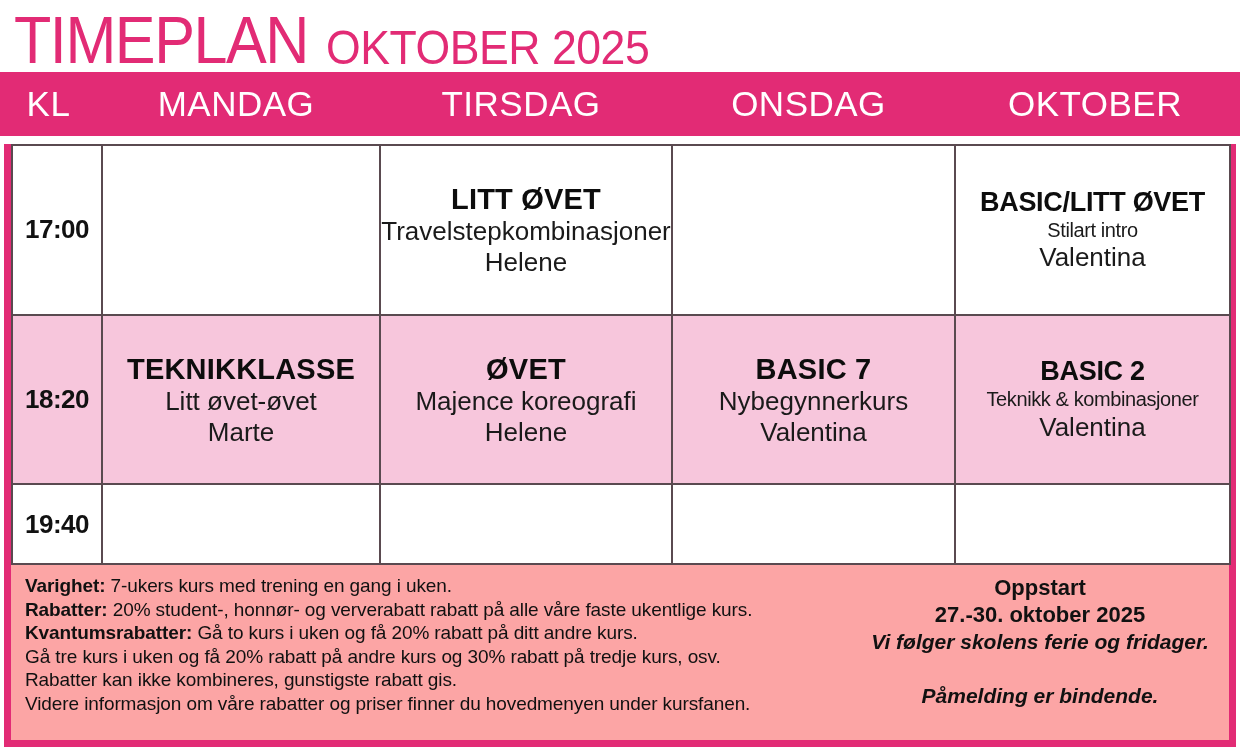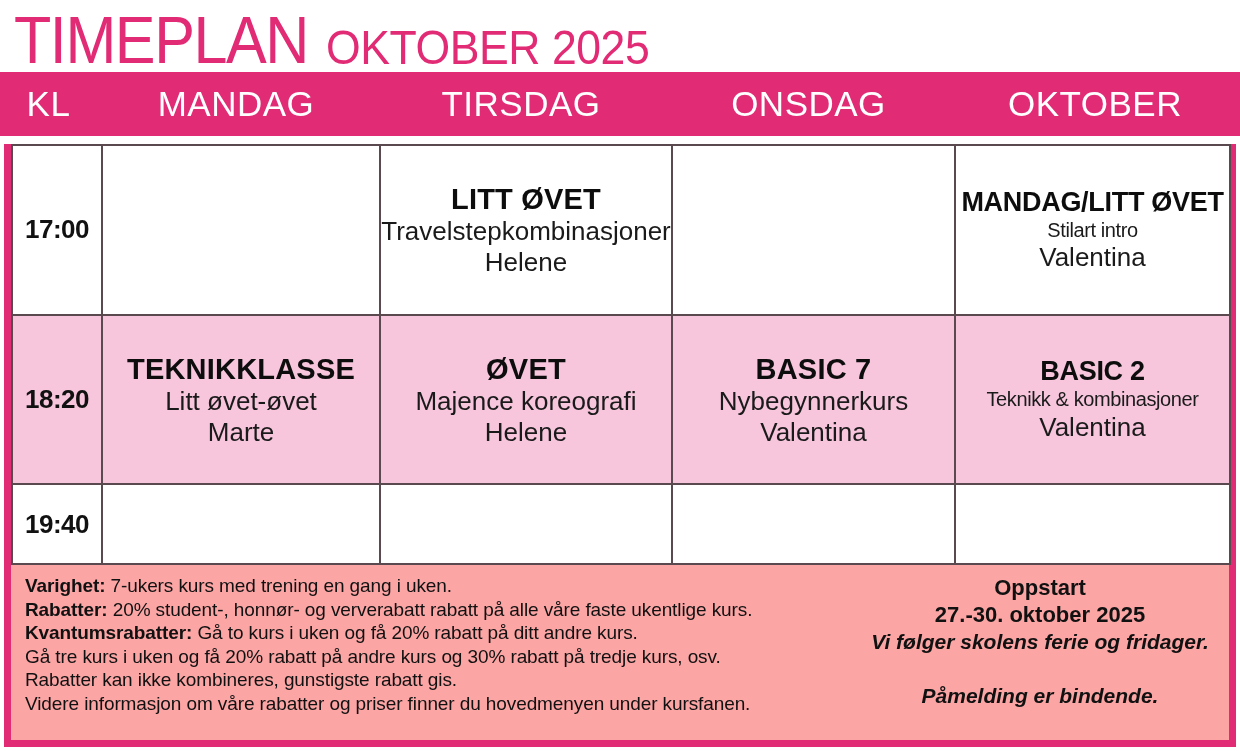--- a/index.html
+++ b/index.html
@@ -253,21 +253,21 @@
           </td>
           <td>
             <div class="cell-inner">
               <span class="c-title"></span>
               <span class="c-desc"></span>
               <span class="c-teacher"></span>
             </div>
           </td>
           <td>
             <div class="cell-inner shrink">
-              <span class="c-title">MANDAG/LITT ØVET</span>
+              <span class="c-title">BASIC/LITT ØVET</span>
               <span class="c-desc">Stilart intro</span>
               <span class="c-teacher">Valentina</span>
             </div>
           </td>
         </tr>
 
         <tr class="row-alt">
           <td>
             <span class="time-label">18:20</span>
           </td>

